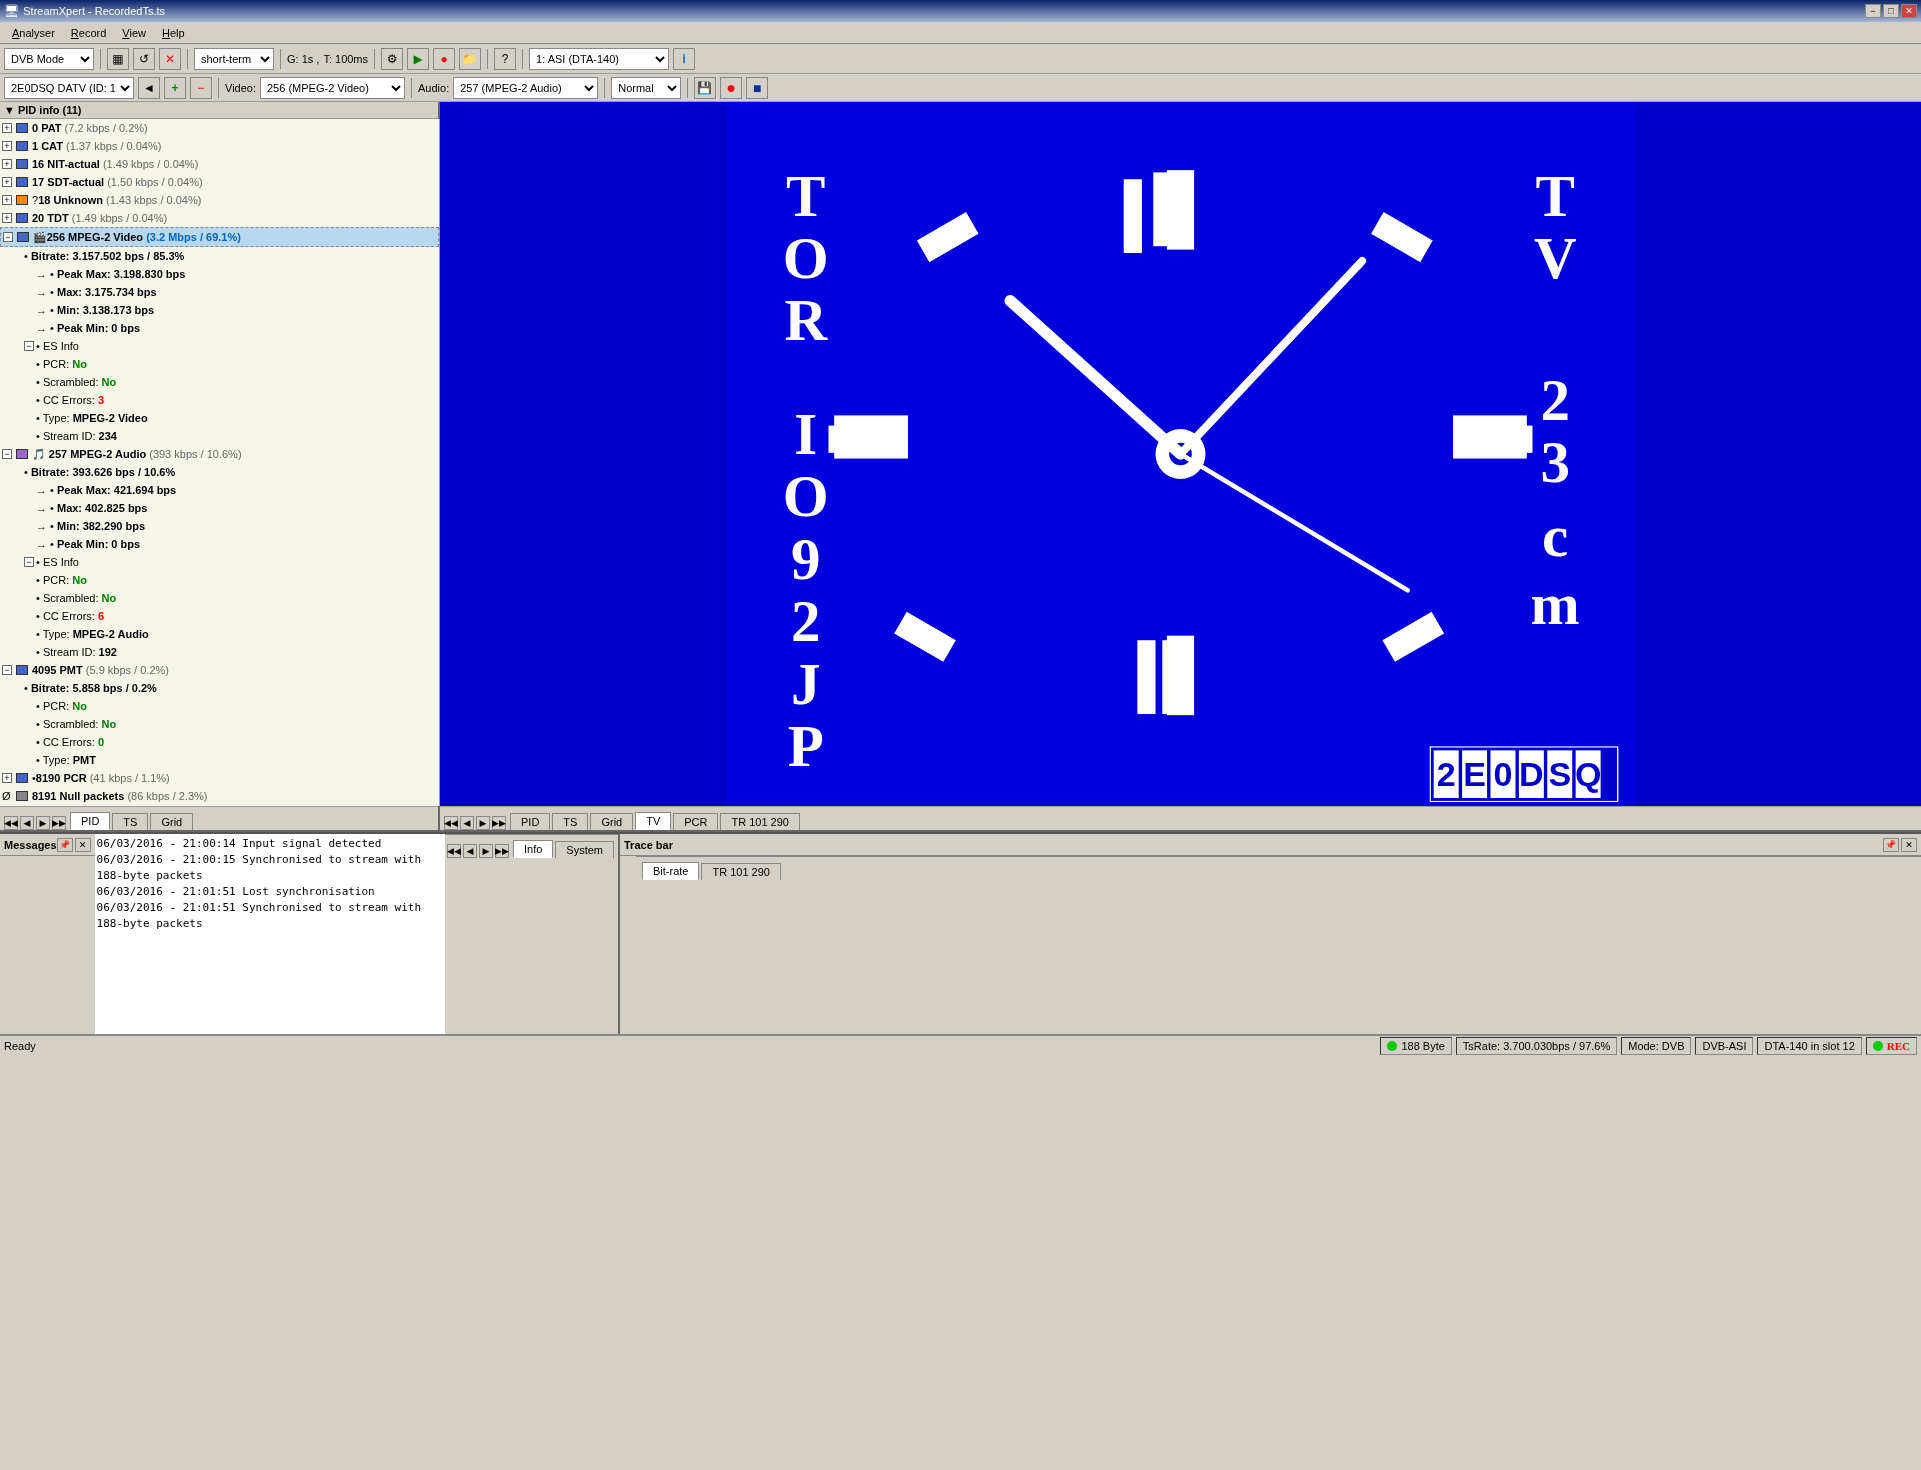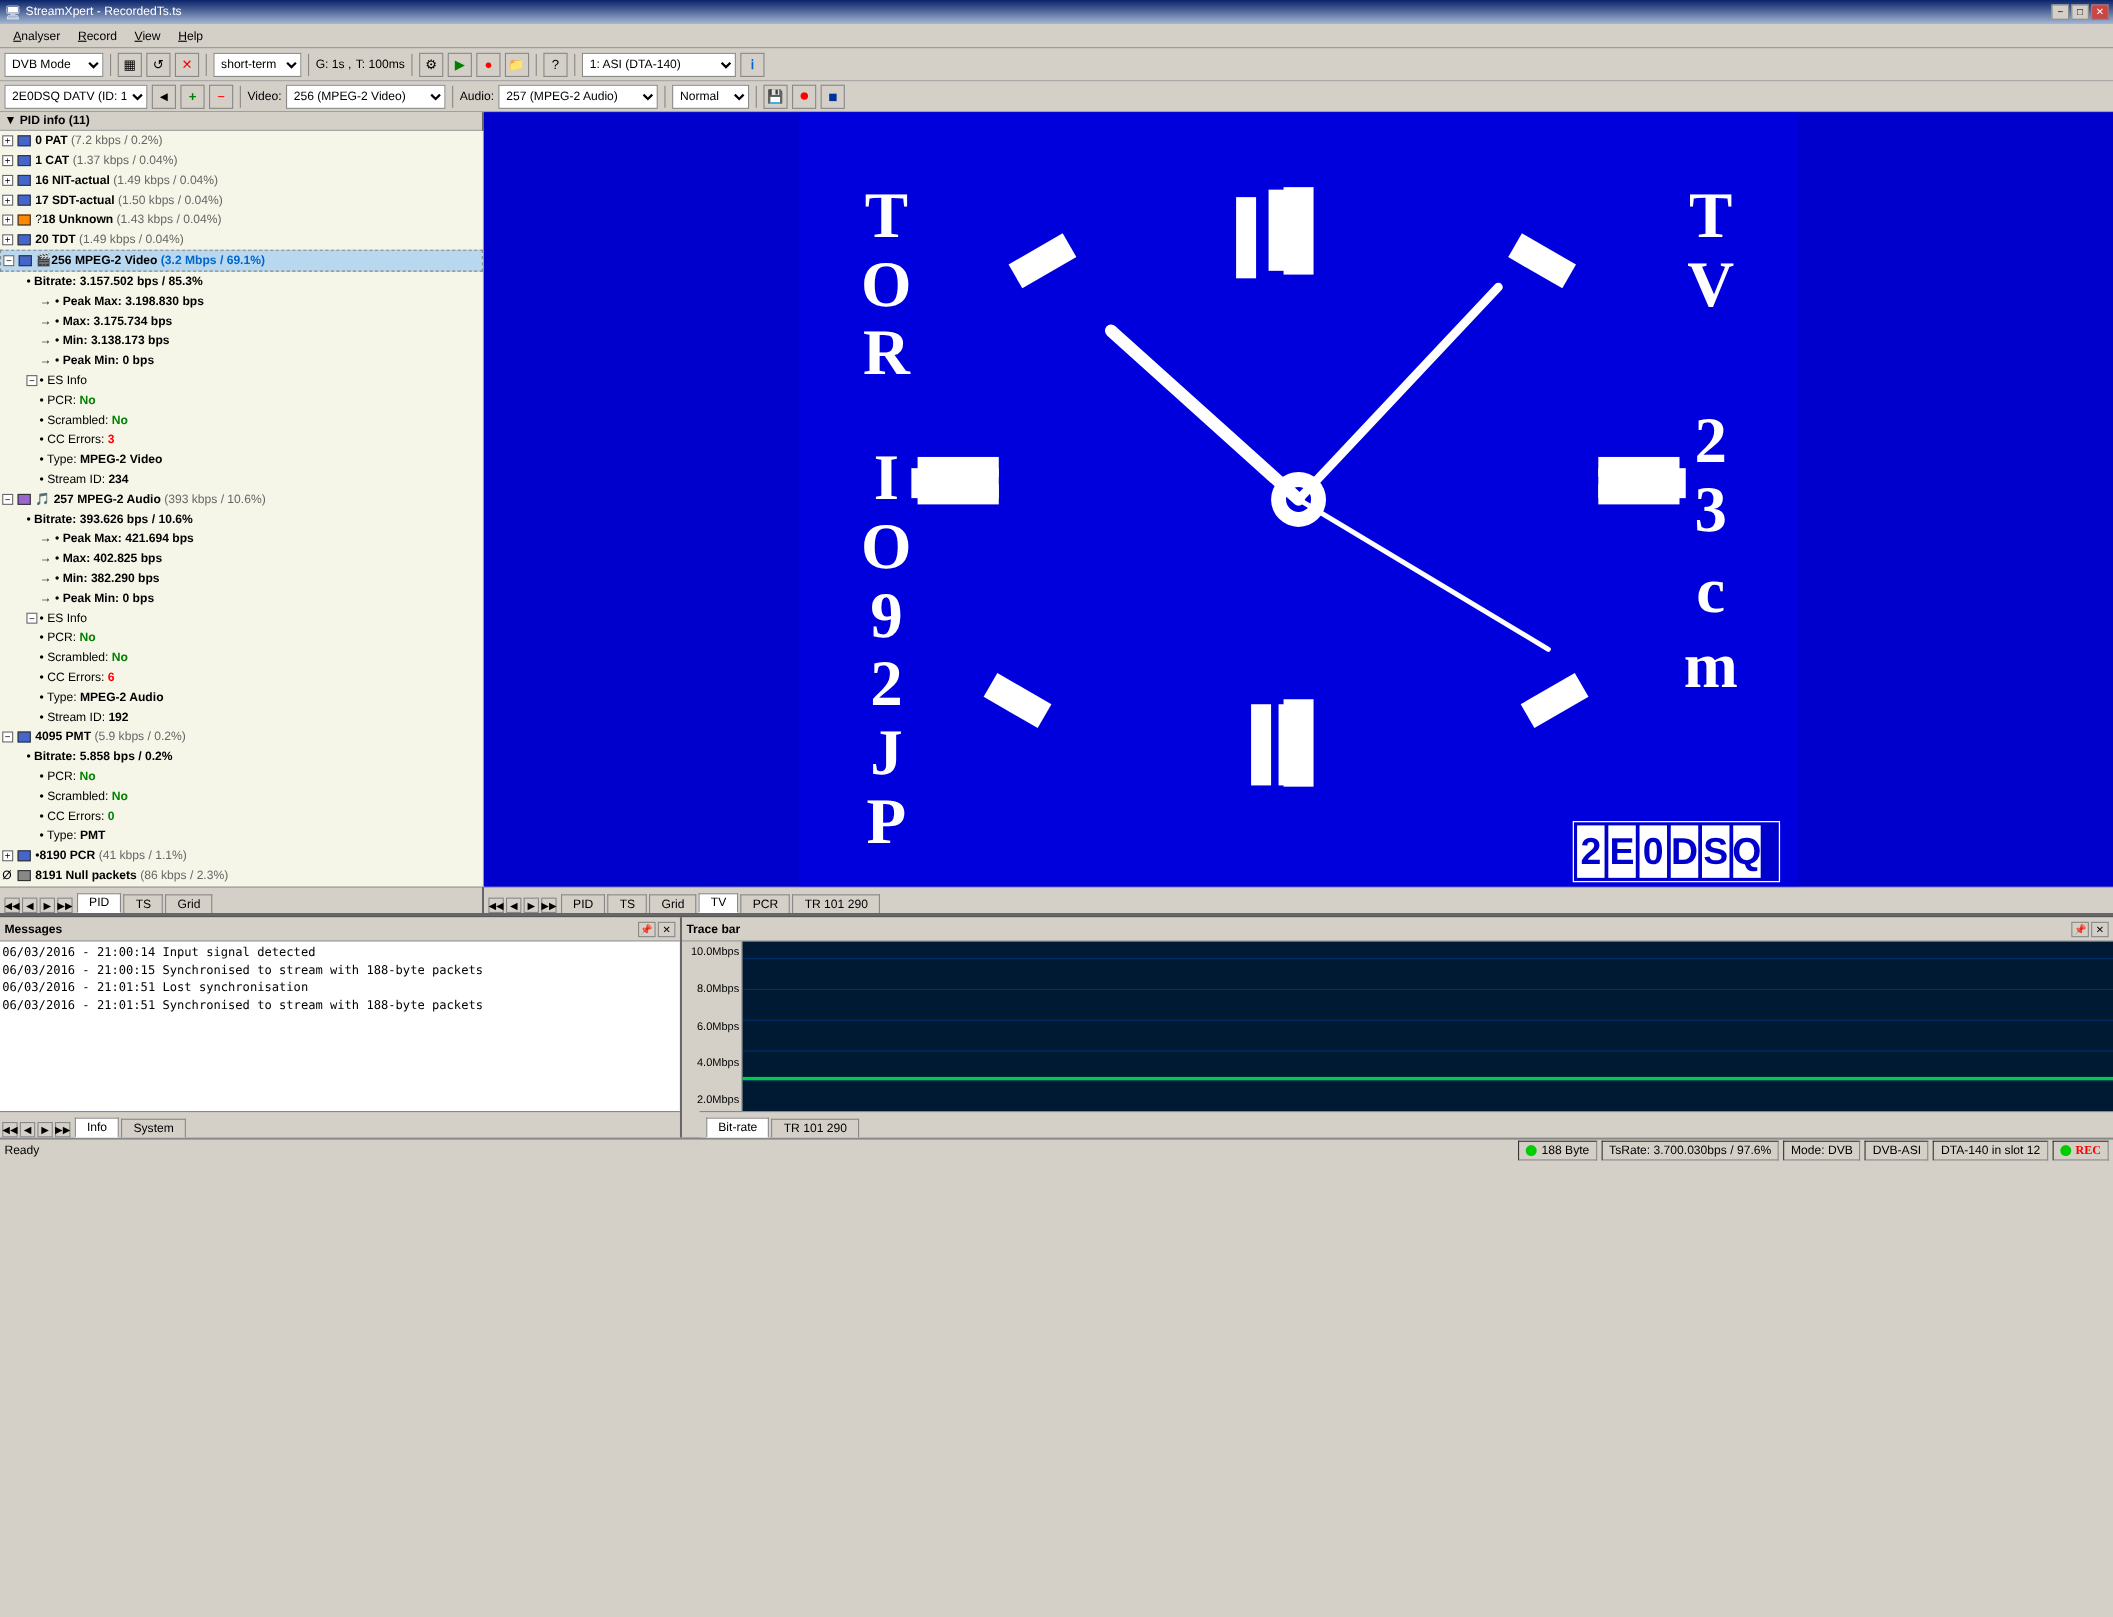--- a/index.html
+++ b/index.html
@@ -415,21 +415,21 @@
       <div class="tab">Grid</div>
       <div class="tab active">TV</div>
       <div class="tab">PCR</div>
       <div class="tab">TR 101 290</div>
     </div>
   </div>
 </div>
 
 <div style="display:flex;height:202px;border-top:2px solid #555;">
 
-  <div style="width:620px;border-right:2px solid #666;display:flex;flex-direction:column;">
+  <div style="width:620px;border-right:2px solid #666;display:flex;flex-direction:row;">
     <div id="messages-header">
       <span class="panel-title">Messages</span>
       <div style="display:flex;gap:2px;">
         <div class="dock-btn">📌</div>
         <div class="dock-btn">✕</div>
       </div>
     </div>
     <div id="messages-content">
       <div class="message-line">06/03/2016 - 21:00:14 Input signal detected</div>
       <div class="message-line">06/03/2016 - 21:00:15 Synchronised to stream with 188-byte packets</div>
@@ -451,41 +451,20 @@
 
   <div style="flex:1;display:flex;flex-direction:column;">
     <div id="trace-header">
       <span class="panel-title">Trace bar</span>
       <div style="display:flex;gap:2px;">
         <div class="dock-btn">📌</div>
         <div class="dock-btn">✕</div>
       </div>
     </div>
 
-    <div style="flex:1;display:flex;">
-
-      <div class="trace-labels">
-        <div class="trace-label">10.0Mbps</div>
-        <div class="trace-label">8.0Mbps</div>
-        <div class="trace-label">6.0Mbps</div>
-        <div class="trace-label">4.0Mbps</div>
-        <div class="trace-label">2.0Mbps</div>
-      </div>
-
-      <div class="trace-graph" style="flex:1;background:#001a33;position:relative;">
-
-        <div style="position:absolute;top:10%;left:0;right:0;height:1px;background:rgba(0,100,255,0.3);"></div>
-        <div style="position:absolute;top:28%;left:0;right:0;height:1px;background:rgba(0,100,255,0.3);"></div>
-        <div style="position:absolute;top:46%;left:0;right:0;height:1px;background:rgba(0,100,255,0.3);"></div>
-        <div style="position:absolute;top:64%;left:0;right:0;height:1px;background:rgba(0,100,255,0.3);"></div>
-        <div style="position:absolute;top:82%;left:0;right:0;height:1px;background:rgba(0,100,255,0.3);"></div>
-
-        <div style="position:absolute;bottom:18%;left:0;right:0;height:3px;background:#00cc44;"></div>
-      </div>
-    </div>
 
     <div style="height:24px;background:#d4d0c8;border-top:1px solid #888;display:flex;align-items:flex-end;padding:0 2px;margin-left:16px;">
       <div class="tab-nav">
         
       </div>
       <div class="tab active">Bit-rate</div>
       <div class="tab">TR 101 290</div>
     </div>
   </div>
 </div>

